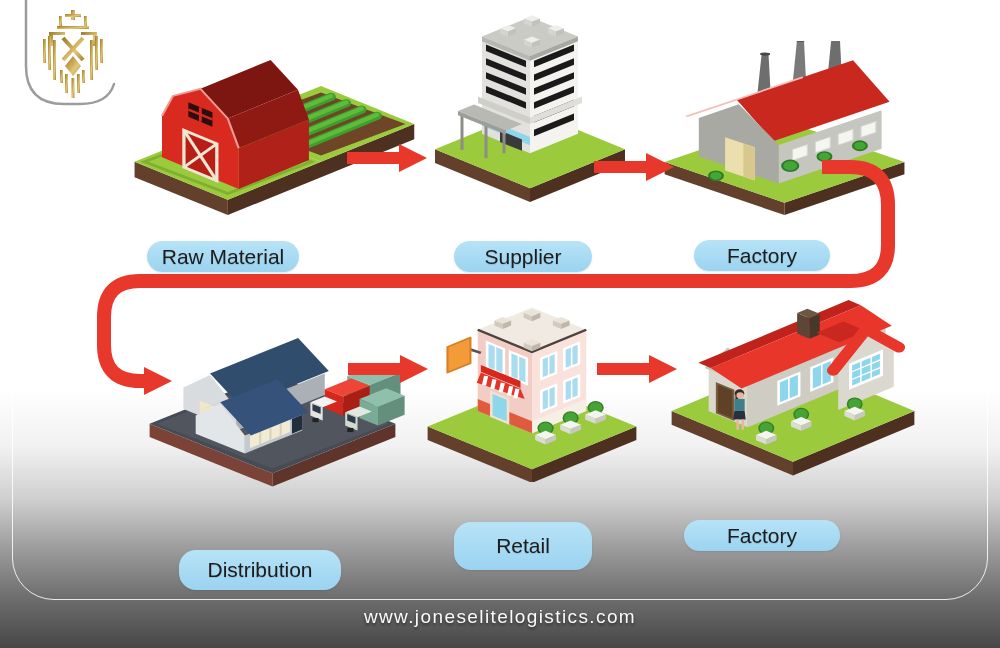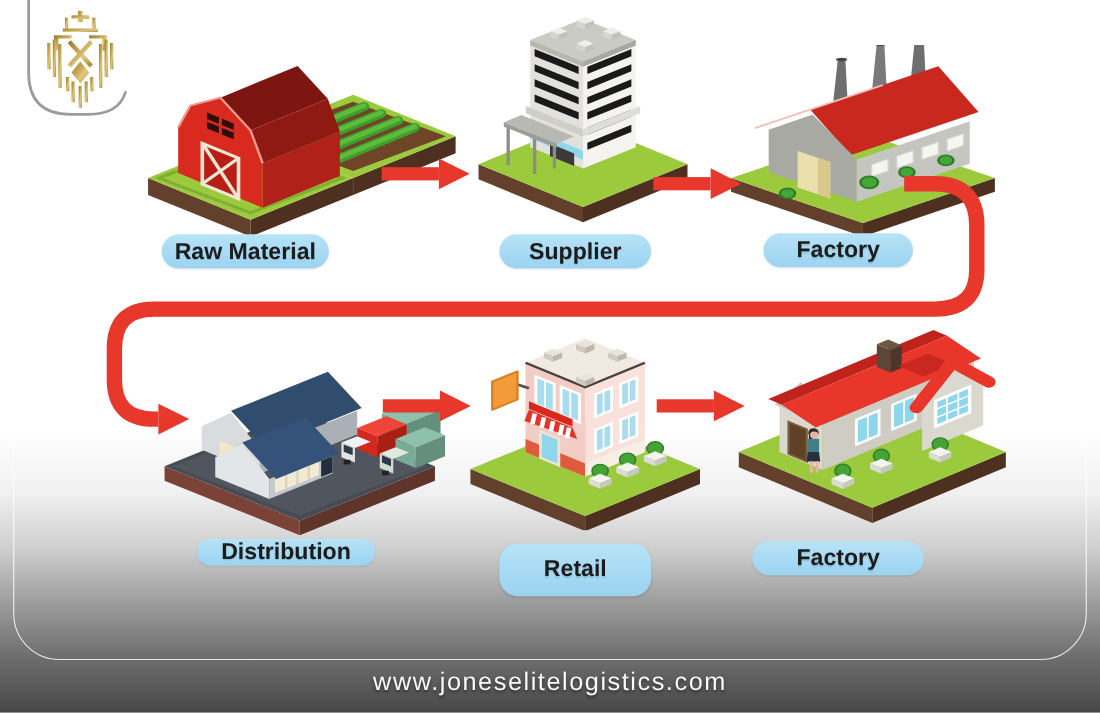--- a/index.html
+++ b/index.html
@@ -10,29 +10,30 @@
   }
   .card-outline{
     position:absolute;left:12px;right:12px;top:-60px;bottom:48px;
     border:1.5px solid rgba(255,255,255,0.85);border-radius:42px;
     pointer-events:none;
   }
   .stage-svg{position:absolute;}
   .pill{
     position:absolute;display:flex;align-items:center;justify-content:center;
     background:linear-gradient(180deg,#b7e3f7 0%,#9bd3f0 100%);
-    border-radius:17px;color:#1c1c1c;font-weight:bold;font-size:21px;
+    border-radius:17px;color:#1c1c1c;font-weight:normal;font-size:21px;
     text-shadow:0 1px 1px rgba(0,0,0,0.12);
     box-shadow:0 1px 2px rgba(0,0,0,0.10);
+    margin-top:28px;
   }
   #arrow-overlay{position:absolute;left:0;top:0;z-index:5;}
   #logo-badge,#logo-emblem{position:absolute;z-index:6;}
   .footer-url{
     position:absolute;left:0;right:0;top:606px;text-align:center;
-    color:#fafafa;font-size:23px;letter-spacing:1.4px;
+    color:#fafafa;font-size:19px;letter-spacing:1.4px;
     text-shadow:0 2px 3px rgba(0,0,0,0.5);
   }
 </style>
 </head>
 <body>
 
 <div id="canvas">
 
   <div class="card-outline"></div>
 
@@ -444,21 +445,21 @@
 
   <div class="pill" style="left:147px;top:213px;width:152px;height:31px;">
     <span>Raw Material</span>
   </div>
   <div class="pill" style="left:454px;top:213px;width:138px;height:31px;">
     <span>Supplier</span>
   </div>
   <div class="pill" style="left:694px;top:212px;width:136px;height:31px;justify-content:center;">
     <span>Factory</span>
   </div>
-  <div class="pill" style="left:179px;top:490px;width:162px;height:24px;">
+  <div class="pill" style="left:179px;top:522px;width:162px;height:40px;">
     <span>Distribution</span>
   </div>
   <div class="pill" style="left:454px;top:494px;width:138px;height:48px;">
     <span>Retail</span>
   </div>
   <div class="pill" style="left:684px;top:492px;width:156px;height:31px;">
     <span>Factory</span>
   </div>
 
   <div class="footer-url">www.joneselitelogistics.com</div>

